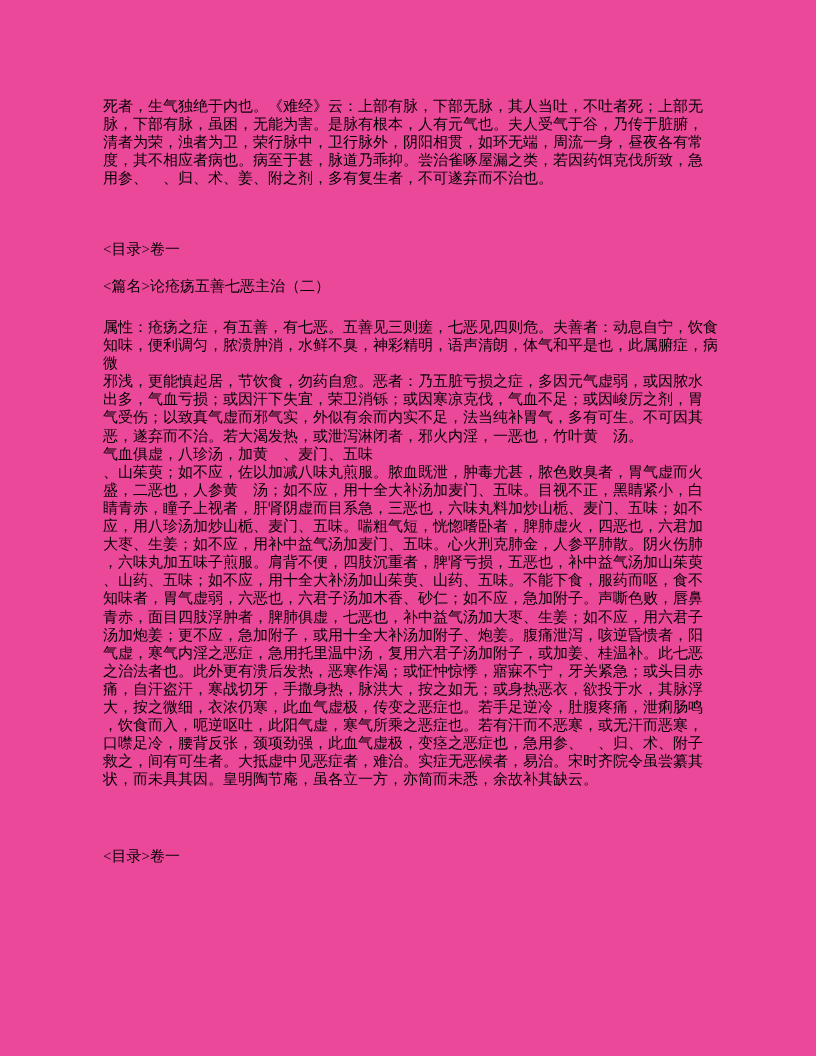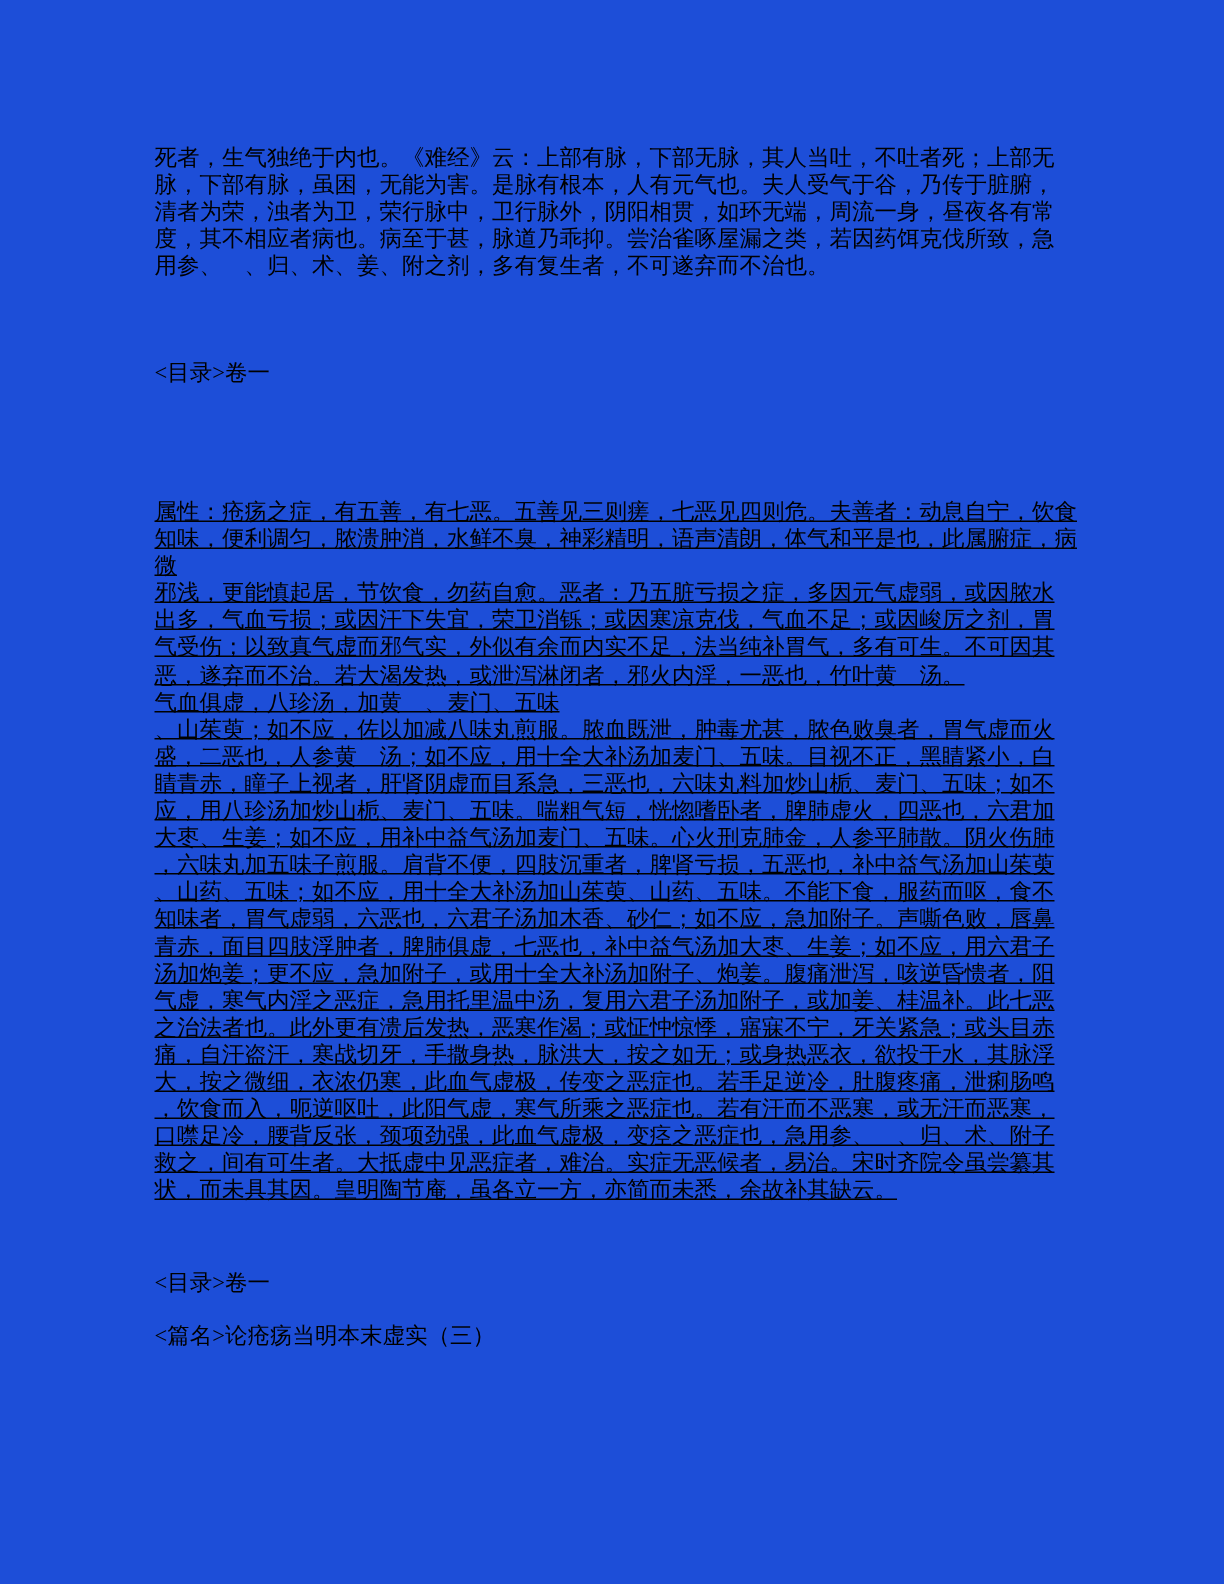--- a/index.html
+++ b/index.html
@@ -22,38 +22,39 @@
     font-family: "Liberation Serif", "DejaVu Serif", serif;
     font-size: 15px;
     line-height: 18.1px;
     color: #000000;
     white-space: pre;
     letter-spacing: 0px;
   }
   #b-intro  { top: 97px;  }
   #b-toc1   { top: 240px; }
   #b-title1 { top: 277px; }
-  #b-body1  { top: 333px; text-decoration: underline; }
+  #b-body1  { top: 318px; }
   #b-toc2   { top: 847px; }
   #b-title2 { top: 882px; }
   #b-body2  { top: 910px; }
 </style>
 </head>
 <body>
 
-<div class="page" style="background: #1d4ed8; color: rgb(0, 0, 0);">
+<div class="page" style="background: #ec4899; color: rgb(0, 0, 0);">
 
   <div class="txt-block" id="b-intro">死者，生气独绝于内也。《难经》云：上部有脉，下部无脉，其人当吐，不吐者死；上部无
 脉，下部有脉，虽困，无能为害。是脉有根本，人有元气也。夫人受气于谷，乃传于脏腑，
 清者为荣，浊者为卫，荣行脉中，卫行脉外，阴阳相贯，如环无端，周流一身，昼夜各有常
 度，其不相应者病也。病至于甚，脉道乃乖抑。尝治雀啄屋漏之类，若因药饵克伐所致，急
 用参、　、归、术、姜、附之剂，多有复生者，不可遂弃而不治也。</div>
 
   <div class="txt-block" id="b-toc1">&lt;目录&gt;卷一</div>
 
+  <div class="txt-block" id="b-title1">&lt;篇名&gt;论疮疡五善七恶主治（二）</div>
 
   <div class="txt-block" id="b-body1">属性：疮疡之症，有五善，有七恶。五善见三则瘥，七恶见四则危。夫善者：动息自宁，饮食
 知味，便利调匀，脓溃肿消，水鲜不臭，神彩精明，语声清朗，体气和平是也，此属腑症，病
 微
 邪浅，更能慎起居，节饮食，勿药自愈。恶者：乃五脏亏损之症，多因元气虚弱，或因脓水
 出多，气血亏损；或因汗下失宜，荣卫消铄；或因寒凉克伐，气血不足；或因峻厉之剂，胃
 气受伤；以致真气虚而邪气实，外似有余而内实不足，法当纯补胃气，多有可生。不可因其
 恶，遂弃而不治。若大渴发热，或泄泻淋闭者，邪火内淫，一恶也，竹叶黄　汤。
 气血俱虚，八珍汤，加黄　、麦门、五味
 、山茱萸；如不应，佐以加减八味丸煎服。脓血既泄，肿毒尤甚，脓色败臭者，胃气虚而火
@@ -70,16 +71,15 @@
 之治法者也。此外更有溃后发热，恶寒作渴；或怔忡惊悸，寤寐不宁，牙关紧急；或头目赤
 痛，自汗盗汗，寒战切牙，手撒身热，脉洪大，按之如无；或身热恶衣，欲投于水，其脉浮
 大，按之微细，衣浓仍寒，此血气虚极，传变之恶症也。若手足逆冷，肚腹疼痛，泄痢肠鸣
 ，饮食而入，呃逆呕吐，此阳气虚，寒气所乘之恶症也。若有汗而不恶寒，或无汗而恶寒，
 口噤足冷，腰背反张，颈项劲强，此血气虚极，变痉之恶症也，急用参、　、归、术、附子
 救之，间有可生者。大抵虚中见恶症者，难治。实症无恶候者，易治。宋时齐院令虽尝纂其
 状，而未具其因。皇明陶节庵，虽各立一方，亦简而未悉，余故补其缺云。</div>
 
   <div class="txt-block" id="b-toc2">&lt;目录&gt;卷一</div>
 
-  <div class="txt-block" id="b-title2">&lt;篇名&gt;论疮疡当明本末虚实（三）</div>
 
 
 </div>
 
 </body></html>

